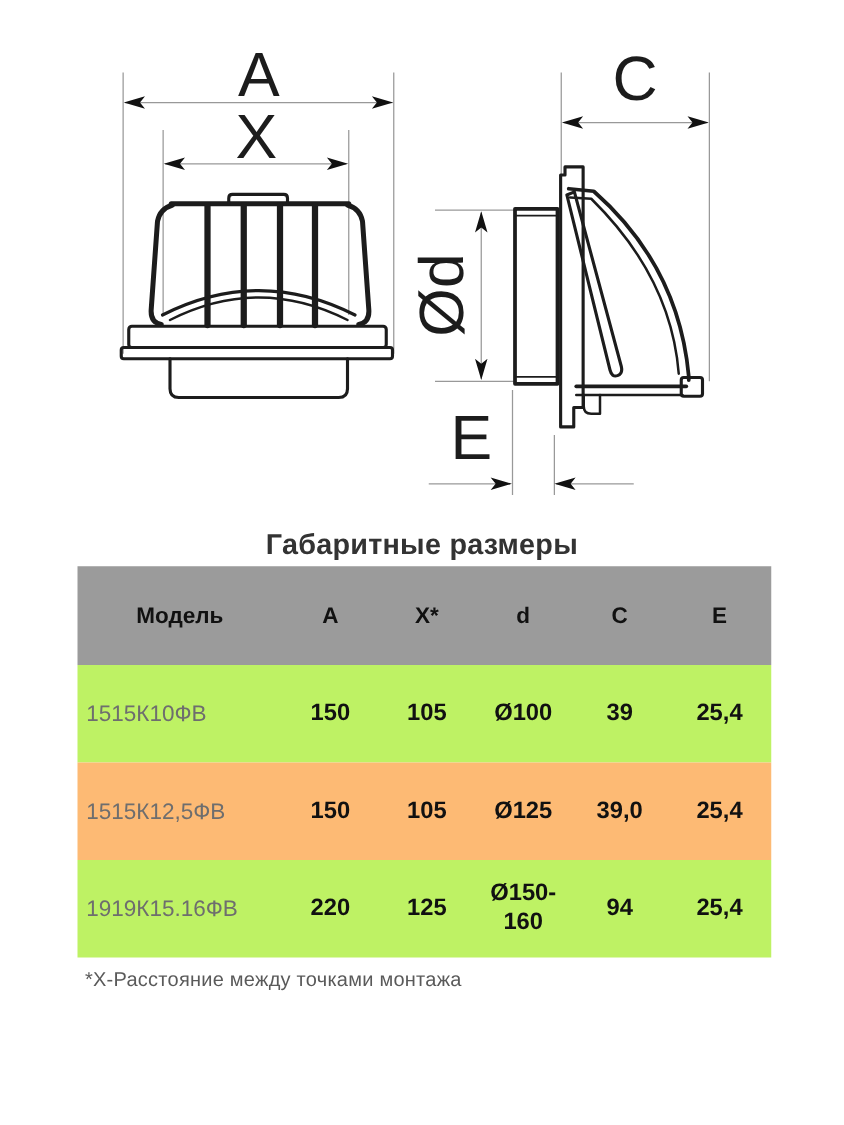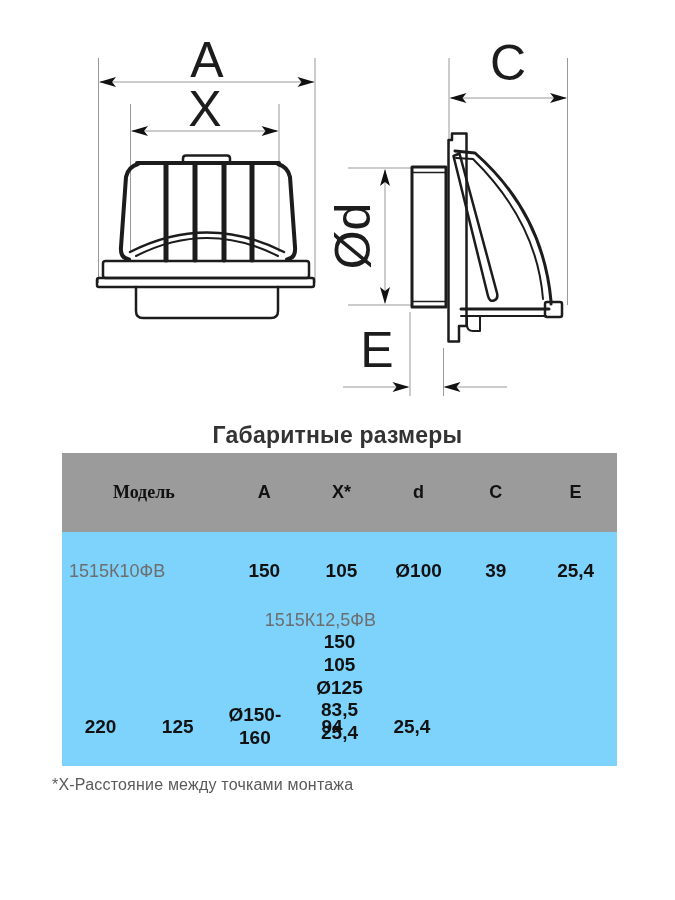--- a/index.html
+++ b/index.html
@@ -21,32 +21,32 @@
     text-align:center;
     font-size:23px;font-weight:bold;color:#333333;
     letter-spacing:.2px;
   }
   .dim-table{
     position:absolute;left:62px;top:453px;width:555px;
     font-size:19px;color:#111111;
   }
   .t-row{display:flex;align-items:center;height:78px;}
   .t-row.header{height:79px;background:#9b9b9b;font-weight:bold;font-size:18px;}
-  .t-row.alt{background:#7dd3fc;}
-  .t-row.plain{background:#7dd3fc;flex-direction:column;}
+  .t-row.alt{background:#bef264;}
+  .t-row.plain{background:#fdba74;}
   .cell{box-sizing:border-box;}
   .c-model{width:29.5%;}
   .c-num{width:13.9%;text-align:center;font-weight:bold;line-height:1.2;}
   .c-e{width:14.9%;text-align:center;font-weight:bold;}
-  .header .c-model{text-align:center;font-family:Liberation Serif, serif;}
+  .header .c-model{text-align:center;}
   .t-row:not(.header) .c-model{
     padding-left:7px;color:#6e6e6e;font-weight:normal;font-size:18px;
   }
   .footnote{
-    position:absolute;left:52px;top:776px;
+    position:absolute;left:68px;top:776px;
     font-size:16px;color:#5a5a5a;letter-spacing:.2px;
   }
 </style>
 </head>
 <body>
 
 <svg class="drawing-area" viewBox="0 0 675 405" xmlns="http://www.w3.org/2000/svg">
 
   <g>
 
@@ -156,25 +156,26 @@
     <div class="cell c-num">Ø100</div>
     <div class="cell c-num">39</div>
     <div class="cell c-e">25,4</div>
   </div>
 
   <div class="t-row plain">
     <div class="cell c-model">1515К12,5ФВ</div>
     <div class="cell c-num">150</div>
     <div class="cell c-num">105</div>
     <div class="cell c-num">Ø125</div>
-    <div class="cell c-num">83,5</div>
+    <div class="cell c-num">39,0</div>
     <div class="cell c-e">25,4</div>
   </div>
 
   <div class="t-row alt">
+    <div class="cell c-model">1919К15.16ФВ</div>
     <div class="cell c-num">220</div>
     <div class="cell c-num">125</div>
     <div class="cell c-num">Ø150-160</div>
     <div class="cell c-num">94</div>
     <div class="cell c-e">25,4</div>
   </div>
 </div>
 
 <div class="footnote">*Х-Расстояние между точками монтажа</div>
 

